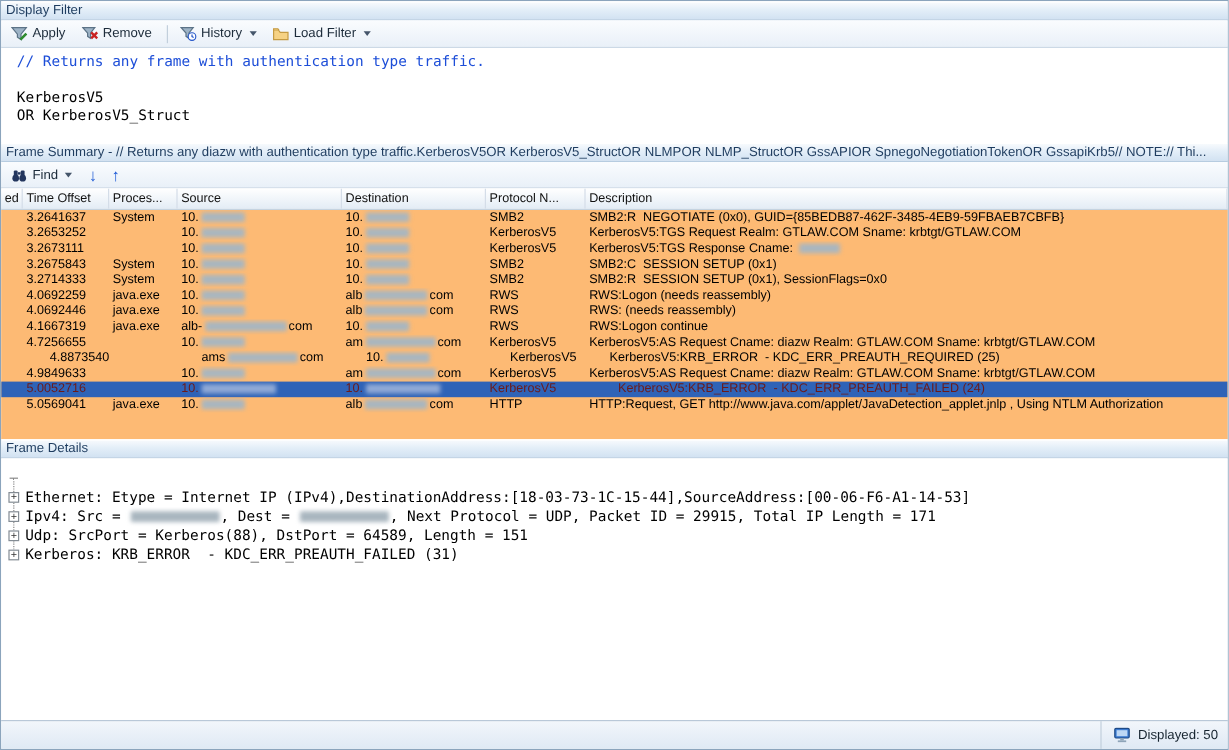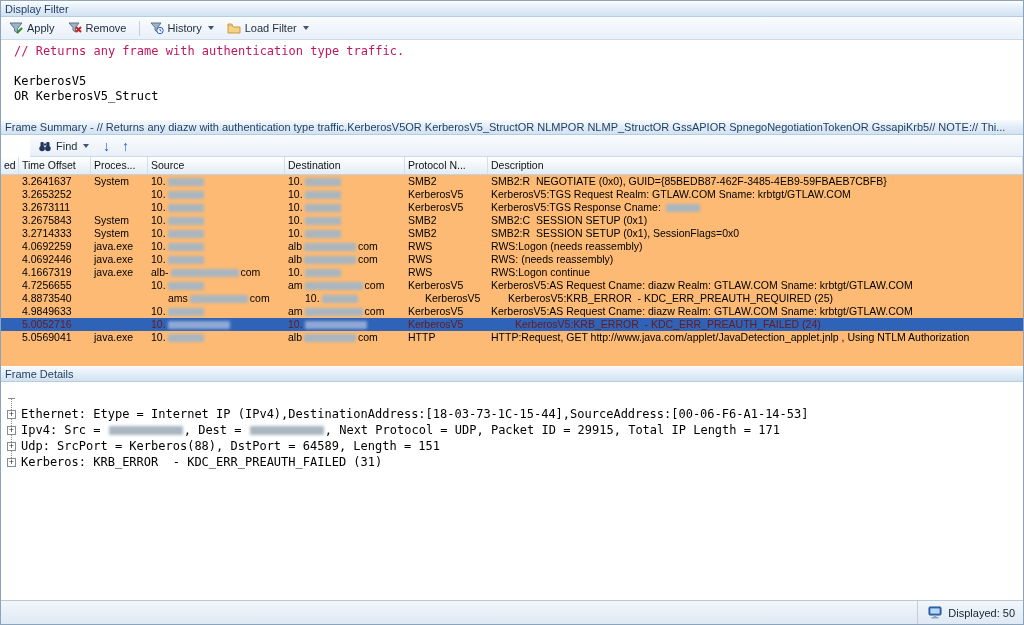--- a/index.html
+++ b/index.html
@@ -26,21 +26,21 @@
     padding:0 4px; white-space:nowrap; overflow:hidden;
   }
   
   .toolbar {
     display:flex; align-items:center;
     background:linear-gradient(to bottom,#fafcfe,#e9f0f8);
     border-bottom:1px solid #ccd9e6;
     padding:0 3px; gap:1px;
   }
   .toolbar.df { height:23px; flex:0 0 23px; }
-  .toolbar.fs { height:22px; flex:0 0 22px;margin-left:29px; }
+  .toolbar.fs { height:22px; flex:0 0 22px; }
   .tbtn {
     display:flex; align-items:center; gap:4px;
     padding:2px 6px 2px 4px; font-size:11px; color:#1c2b3a;
     border:1px solid transparent; border-radius:2px; cursor:default;
   }
   .sep { width:1px; height:15px; background:#c2cfdc; margin:0 4px; flex:0 0 1px; }
   .drop {
     width:0; height:0; margin-left:2px;
     border-left:3px solid transparent; border-right:3px solid transparent;
     border-top:4px solid #44556a;
@@ -50,21 +50,21 @@
     font-size:14px; font-weight:bold; color:#1f5bd6; cursor:default;
     border:1px solid transparent; border-radius:2px;
   }
   
   .editor {
     height:79px; flex:0 0 79px; background:#fff;
     font-family:"DejaVu Sans Mono", monospace; font-size:12px;
     padding:4px 4px 0 13px; overflow:hidden; cursor:text;
   }
   .fline { height:15px; line-height:15px; white-space:pre; color:#000; }
-  .fline.comment { color:#be185d; }
+  .fline.comment { color:#1d4ed8; }
   
   .gheader {
     height:18px; flex:0 0 18px; display:flex;
     background:linear-gradient(to bottom,#ffffff,#e3ecf5);
     border-bottom:1px solid #c5d3e0; overflow:hidden;
   }
   .hcol {
     flex:0 0 auto; padding:2px 0 0 3px; font-size:10.5px; color:#111;
     border-right:1px solid #d4dde8; white-space:nowrap; overflow:hidden; cursor:default;
   }
@@ -283,21 +283,21 @@
         <div class="cell" style="width: 18px;"></div>
         <div class="cell" style="width: 72px;">4.7256655</div>
         <div class="cell" style="width: 57px;"></div>
         <div class="cell" style="width: 137px;"><span>10.</span><span class="blur" style="width: 36px;"></span></div>
         <div class="cell" style="width: 120px;"><span>am</span><span class="blur" style="width: 58px;"></span><span>com</span></div>
         <div class="cell" style="width: 83px;">KerberosV5</div>
         <div class="cell" style="width: 535px;"><span>KerberosV5:AS Request Cname: diazw Realm: GTLAW.COM Sname: krbtgt/GTLAW.COM</span></div>
       </div>
       <div class="grow">
         <div class="cell" style="width: 18px;"></div>
-        <div class="cell" style="width: 72px;">4.8873540</div>
+        <div class="cell" style="width: 72px; text-align: right;">4.8873540</div>
         <div class="cell" style="width: 57px;"></div>
         <div class="cell" style="width: 137px; margin-left: 17px;"><span>ams</span><span class="blur" style="width: 58px;"></span><span>com</span></div>
         <div class="cell" style="width: 120px;"><span>10.</span><span class="blur" style="width: 36px;"></span></div>
         <div class="cell" style="width: 83px;">KerberosV5</div>
         <div class="cell" style="width: 535px;"><span>KerberosV5:KRB_ERROR  - KDC_ERR_PREAUTH_REQUIRED (25)</span></div>
       </div>
       <div class="grow">
         <div class="cell" style="width: 18px;"></div>
         <div class="cell" style="width: 72px;">4.9849633</div>
         <div class="cell" style="width: 57px;"></div>

